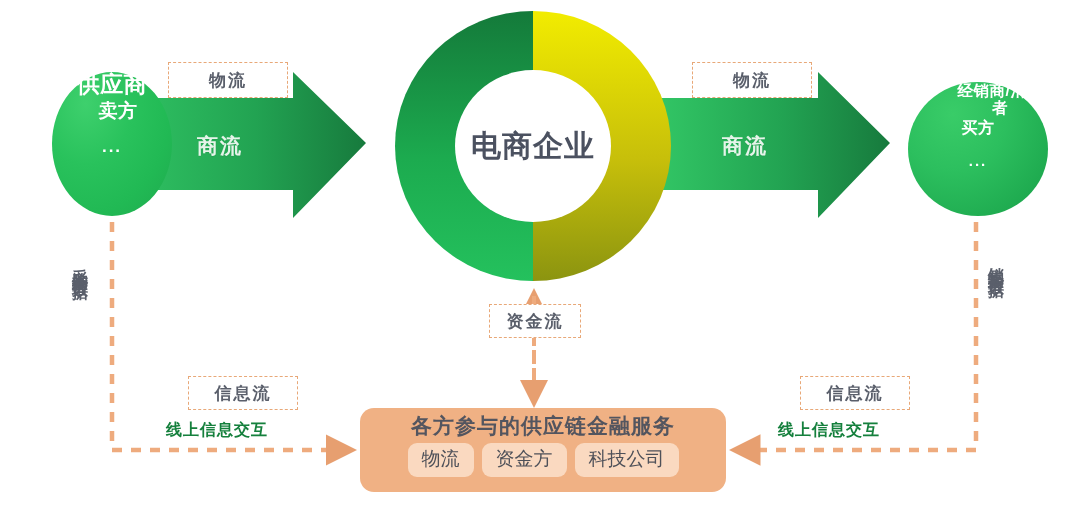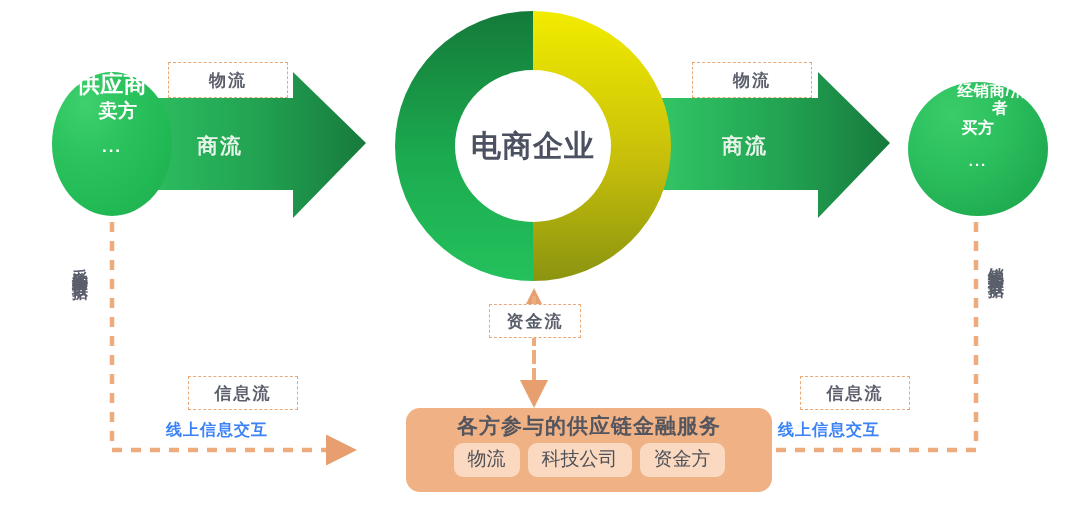--- a/index.html
+++ b/index.html
@@ -76,21 +76,21 @@
     z-index:9;
   }
   #wuliu-left{left:168px;top:62px;width:118px;height:34px;}
   #wuliu-right{left:692px;top:62px;width:118px;height:34px;}
   #zijin-box{left:489px;top:304px;width:90px;height:32px;}
   #xinxi-left{left:188px;top:376px;width:108px;height:32px;}
   #xinxi-right{left:800px;top:376px;width:108px;height:32px;}
 
   
   .sub-cap{
-    font-size:16px;font-weight:bold;color:#3b82f6;letter-spacing:1px;
+    font-size:16px;font-weight:bold;color:#15803d;letter-spacing:1px;
     z-index:8;white-space:nowrap;
   }
   #cap-left{left:166px;top:420px;}
   #cap-right{left:778px;top:420px;}
 
   
   .vcap{
     writing-mode:vertical-rl;
     font-size:16px;font-weight:bold;color:#5a5f6b;
     letter-spacing:3px;line-height:1;z-index:8;
@@ -100,21 +100,21 @@
 
   
   #connectors{left:0;top:0;width:1080px;height:518px;z-index:3;pointer-events:none;}
 
   
   #service-box{
     left:360px;top:408px;width:366px;height:84px;
     background:#f0b184;border-radius:14px;
     z-index:7;
     display:flex;flex-direction:column;align-items:center;
-    box-sizing:border-box;padding-top:5px;margin-left:46px;
+    box-sizing:border-box;padding-top:5px;
   }
   #service-box .sb-title{
     font-size:21px;font-weight:bold;color:#53555f;letter-spacing:1px;
     line-height:1.25;
   }
   #service-box .sb-chips{
     display:flex;gap:8px;margin-top:4px;
   }
   #service-box .chip{
     background:#fad9c0;border-radius:9px;
@@ -246,18 +246,18 @@
   <div class="abs sub-cap" id="cap-left">线上信息交互</div>
   <div class="abs sub-cap" id="cap-right">线上信息交互</div>
 
   <div class="abs vcap" id="vcap-left">采购经营数据</div>
   <div class="abs vcap" id="vcap-right">销售经营数据</div>
 
   <div class="abs" id="service-box">
     <div class="sb-title">各方参与的供应链金融服务</div>
     <div class="sb-chips">
       <div class="chip">物流</div>
+      <div class="chip">资金方</div>
       <div class="chip">科技公司</div>
-      <div class="chip">资金方</div>
     </div>
   </div>
 
 </div>
 
 </body></html>

